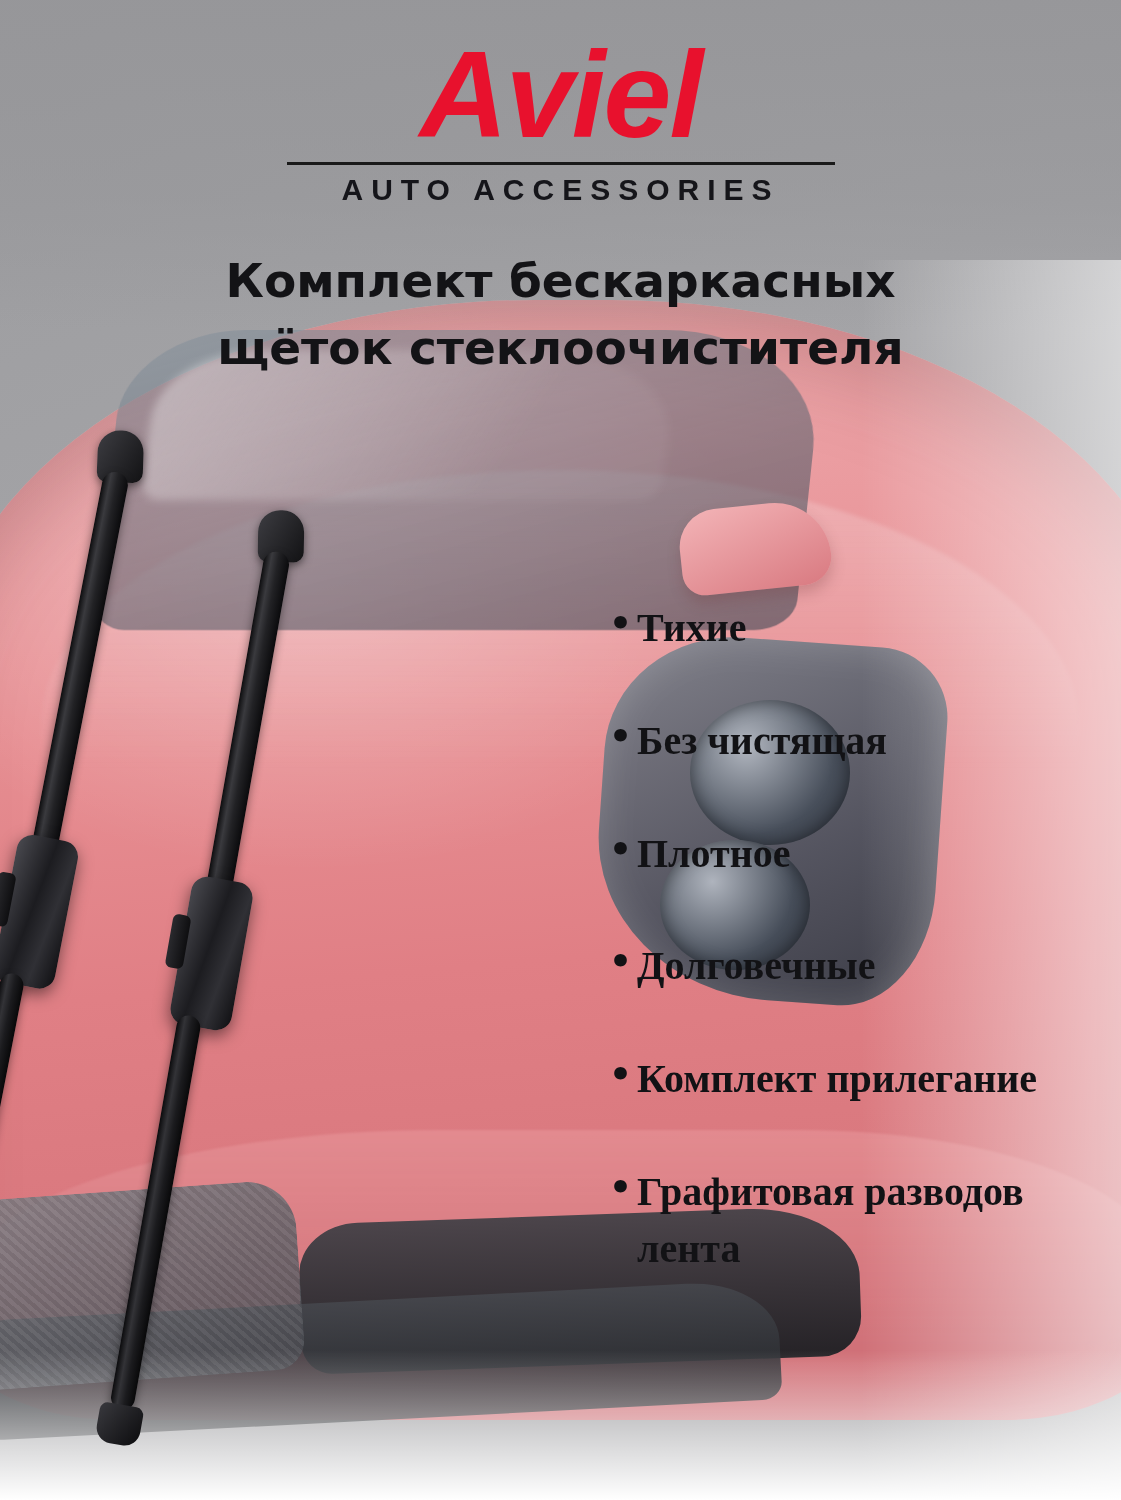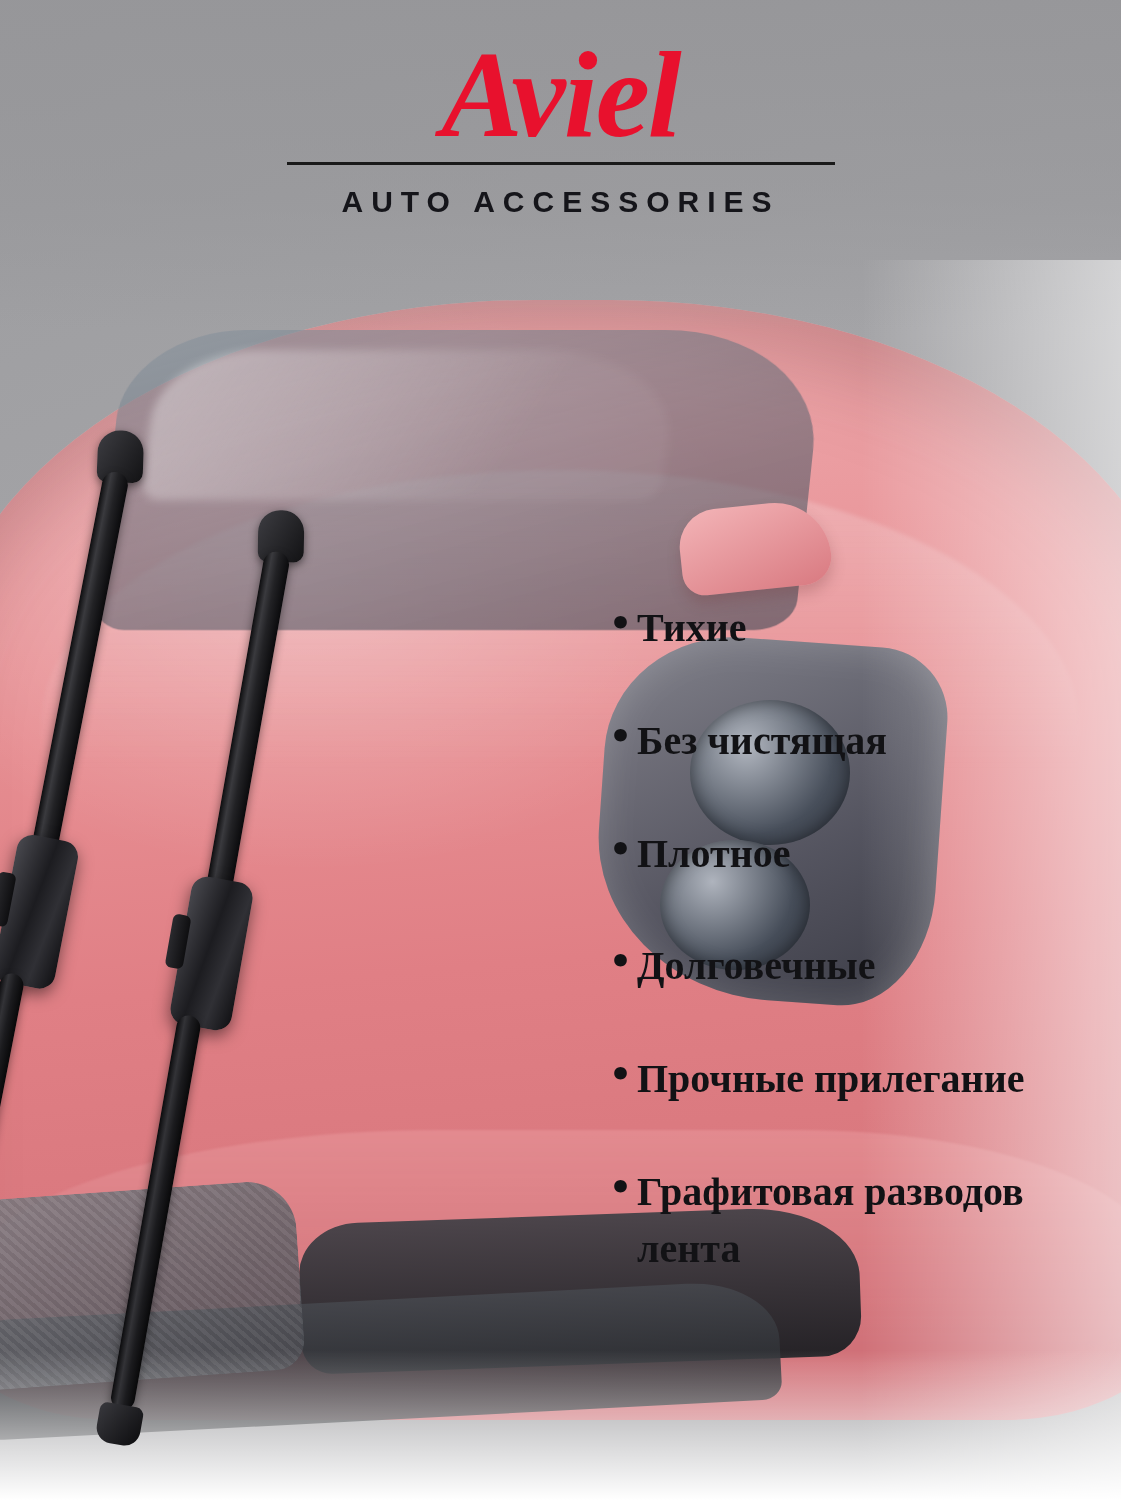--- a/index.html
+++ b/index.html
@@ -250,42 +250,42 @@
   
   .brand {
     position: absolute;
     left: 0;
     top: 34px;
     width: 1121px;
     text-align: center;
     z-index: 5;
   }
   .brand-name {
-    font-family: Liberation Serif, serif;
+    font-family: Liberation Sans, sans-serif;
     font-weight: bold;
     font-style: italic;
     font-size: 122px;
     line-height: 1;
     color: #e8112d;
     letter-spacing: -2px;
     text-align: center;
   }
   .brand-rule {
     width: 548px;
     height: 3px;
     background: #1a1a1a;
     margin: 6px auto 0 auto;
   }
   .brand-sub {
     font-family: "Liberation Sans", sans-serif;
     font-size: 30px;
     font-weight: bold;
     letter-spacing: 8px;
     color: #15151a;
-    margin-top: 20px;
+    margin-top: 8px;
   }
 
   
   .headline {
     position: absolute;
     left: 0;
     top: 248px;
     width: 1121px;
     text-align: center;
     z-index: 5;
@@ -365,20 +365,22 @@
     </div>
   </div>
 
   <div class="brand">
     <div class="brand-name">Aviel</div>
     <div class="brand-rule"></div>
     <div class="brand-sub">AUTO ACCESSORIES</div>
   </div>
 
   <div class="headline">
+    <div>Комплект бескаркасных</div>
+    <div>щёток стеклоочистителя</div>
   </div>
 
   <div class="features">
     <div class="feature">
       <span class="bullet">•</span>
       <span class="text">Тихие</span>
     </div>
     <div class="feature">
       <span class="bullet">•</span>
       <span class="text">Без чистящая</span>
@@ -386,21 +388,21 @@
     <div class="feature">
       <span class="bullet">•</span>
       <span class="text">Плотное</span>
     </div>
     <div class="feature">
       <span class="bullet">•</span>
       <span class="text">Долговечные</span>
     </div>
     <div class="feature">
       <span class="bullet">•</span>
-      <span class="text">Прочные прилегание</span>
+      <span class="text">Комплект прилегание</span>
     </div>
     <div class="feature">
       <span class="bullet">•</span>
       <span class="text">Графитовая разводов лента</span>
     </div>
   </div>
 
 </div>
 
 </body></html>

